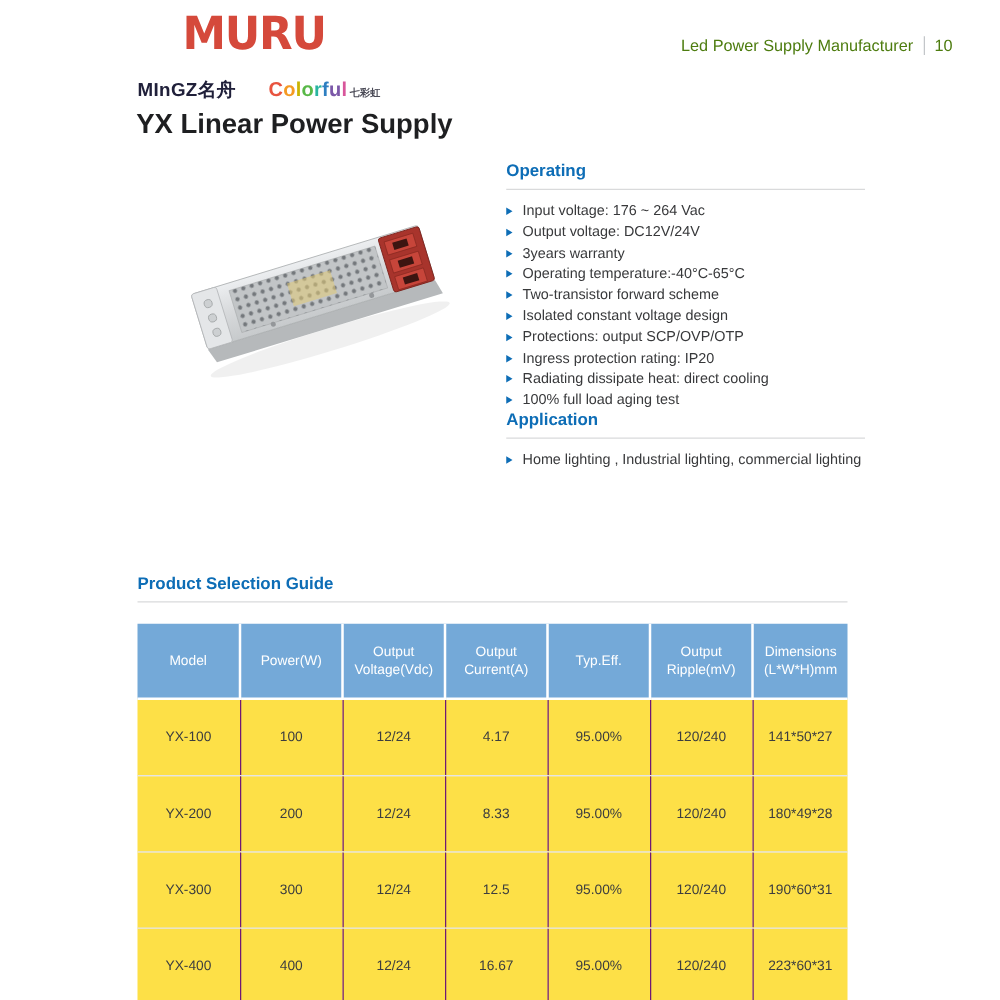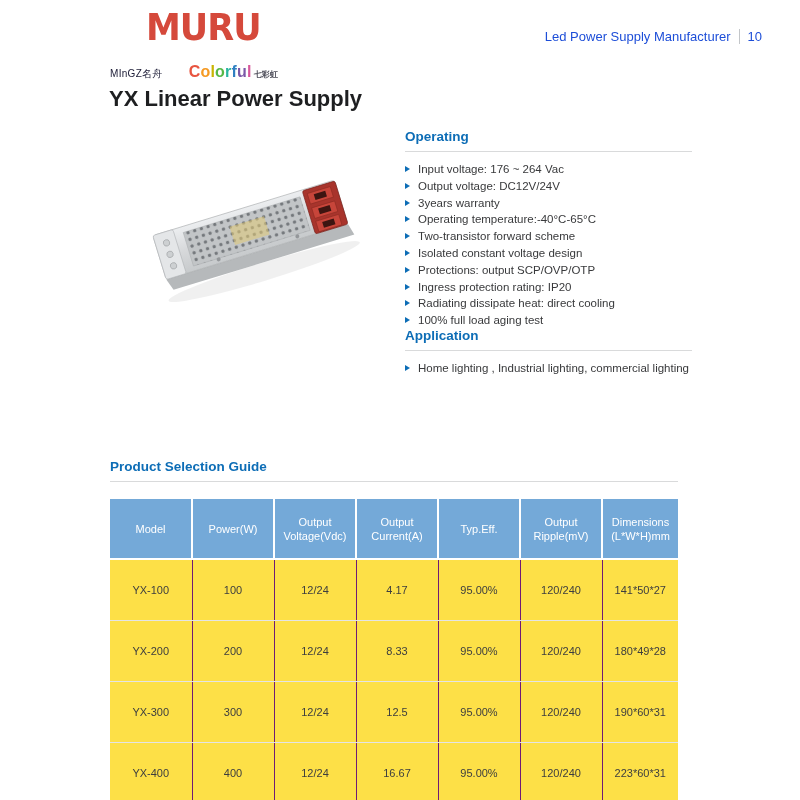--- a/index.html
+++ b/index.html
@@ -8,26 +8,26 @@
     font-family:"Liberation Sans",sans-serif;overflow:hidden;color:#3a3b3d;
   }
   
   .logo{
     position:absolute;left:146px;top:8px;
     font-family:"DejaVu Sans",sans-serif;font-weight:bold;font-size:35px;
     letter-spacing:-1px;color:var(--logo-red,#d5493b);transform:scaleY(1.04);
   }
   .header-right{
     position:absolute;right:38px;top:29px;display:flex;align-items:center;gap:8px;
-    font-size:13px;color:#1d4ed8;
+    font-size:13px;color:#4d7c0f;
   }
   .header-divider{width:1px;height:15px;background:#c3c6c9;}
   
   .brand-row{position:absolute;left:110px;top:63px;display:flex;align-items:baseline;gap:26px;}
-  .brand-name{font-size:10px;font-weight:normal;color:#20203a;letter-spacing:.3px;}
+  .brand-name{font-size:15px;font-weight:bold;color:#20203a;letter-spacing:.3px;}
   .colorful{display:flex;align-items:baseline;font-weight:bold;font-size:16px;letter-spacing:.2px;}
   .colorful-suffix{font-size:8px;color:#4b4b57;font-weight:bold;margin-left:2px;}
   
   .page-title{position:absolute;left:109px;top:86px;font-size:22px;font-weight:bold;color:#1e1f21;}
   
   .product-figure{position:absolute;left:138px;top:152px;width:224px;height:160px;}
   
   .section{position:absolute;left:405px;width:287px;}
   .section.features{top:129px;}
   .section.application{top:328px;}

